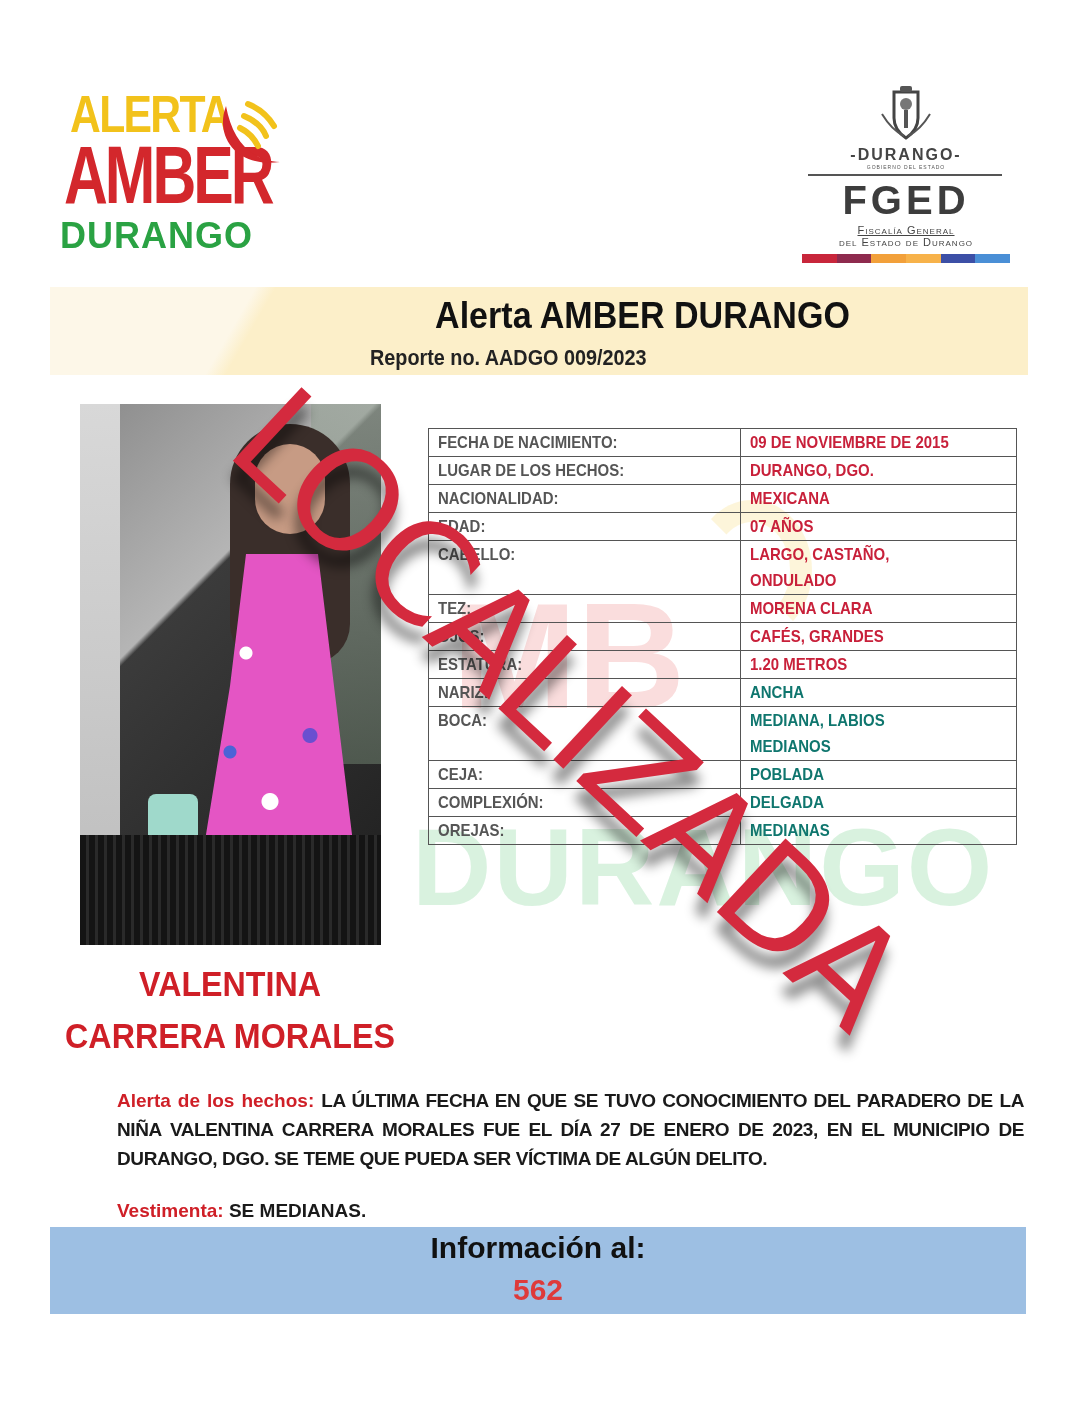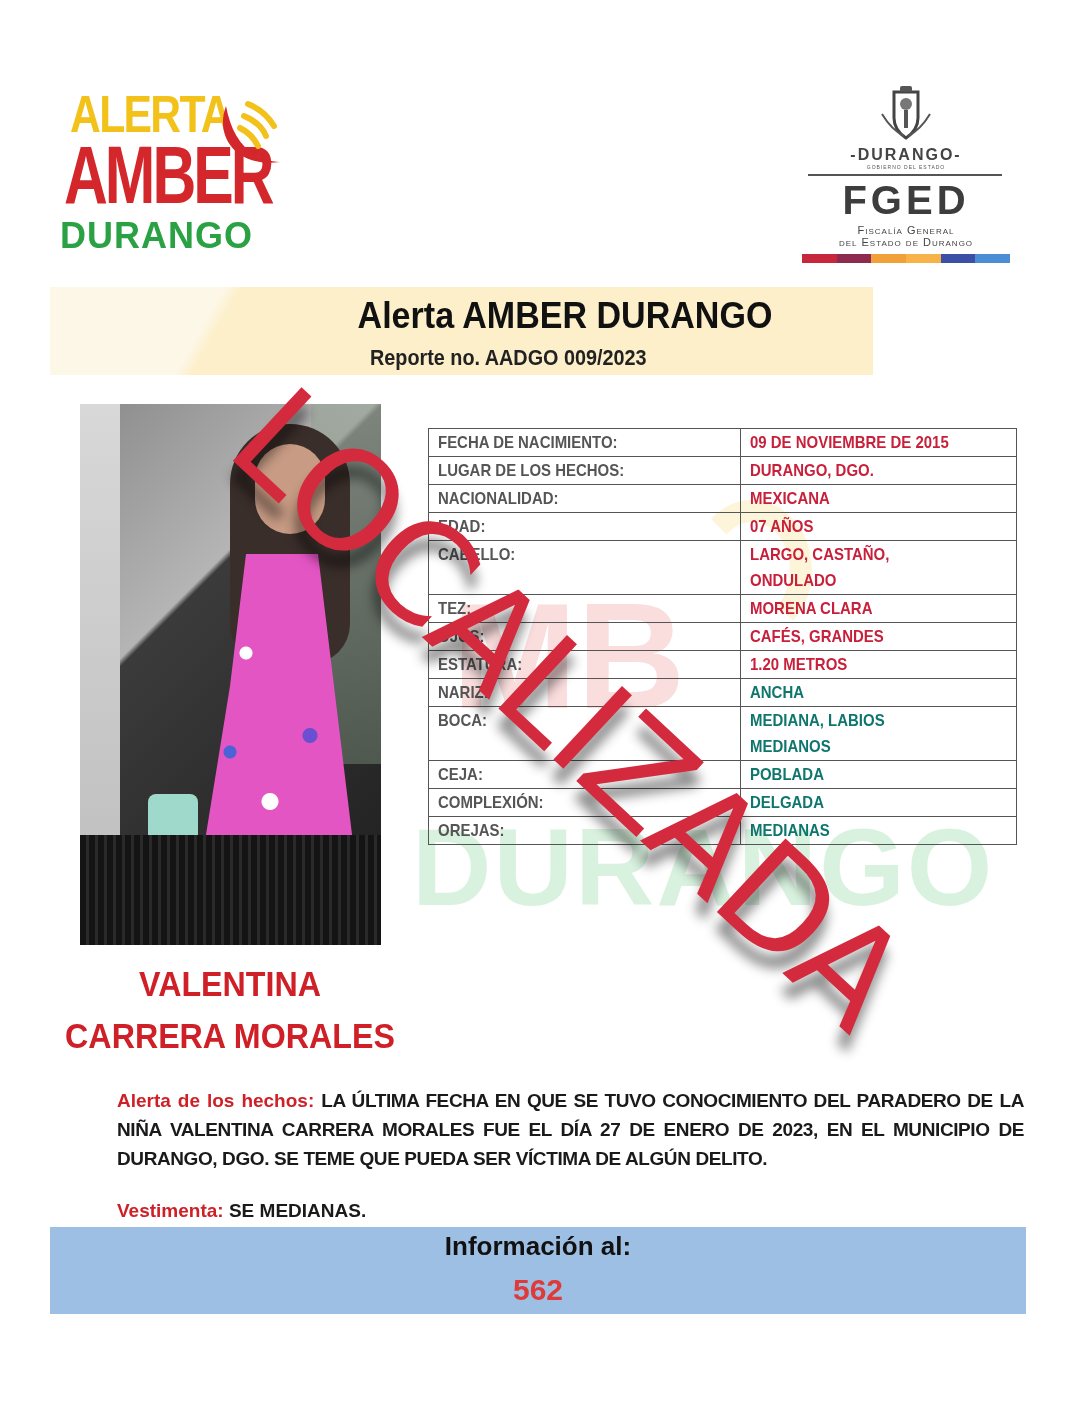--- a/index.html
+++ b/index.html
@@ -12,27 +12,27 @@
   .logo-amber .l-amber { position: absolute; left: 6px; top: 46px; font-size: 82px; font-weight: 900; color: #d3272c; letter-spacing: -4px; transform: scaleX(0.74); transform-origin: left top; line-height: 1; }
   .logo-amber .l-durango { position: absolute; left: 2px; top: 130px; font-size: 36px; font-weight: 900; color: #2aa243; letter-spacing: 1px; line-height: 1; }
   .logo-amber .l-moon { position: absolute; left: 160px; top: 10px; width: 70px; height: 80px; }
 
   .logo-fged { position: absolute; left: 800px; top: 86px; width: 212px; height: 184px; text-align: center; }
   .logo-fged .crest { position: absolute; left: 78px; top: 0; width: 56px; height: 58px; }
   .logo-fged .dgo { position: absolute; left: 0; top: 60px; width: 212px; font-size: 16px; font-weight: 700; color: #444; letter-spacing: 2px; }
   .logo-fged .gob { position: absolute; left: 0; top: 78px; width: 212px; font-size: 5px; color: #555; letter-spacing: 1px; }
   .logo-fged .rule { position: absolute; left: 8px; top: 88px; width: 194px; height: 2px; background: #555; }
   .logo-fged .fged { position: absolute; left: 0; top: 92px; width: 212px; font-size: 40px; font-weight: 900; color: #3d3d3d; letter-spacing: 4px; line-height: 1.1; }
-  .logo-fged .sub1 { position: absolute; left: 0; top: 138px; width: 212px; font-size: 11px; color: #444; letter-spacing: 1px; font-variant: small-caps; }
+  .logo-fged .sub1 { position: absolute; left: 0; top: 138px; width: 212px; font-size: 11px; color: #444; letter-spacing: 1px; font-variant: small-caps; text-decoration: underline; }
   .logo-fged .sub2 { position: absolute; left: 0; top: 150px; width: 212px; font-size: 11px; color: #444; letter-spacing: 1px; font-variant: small-caps; }
   .logo-fged .bar { position: absolute; left: 2px; top: 168px; width: 208px; height: 9px; display: flex; }
   .logo-fged .bar span { flex: 1; }
 
   
-  .header-band { position: absolute; left: 50px; top: 287px; width: 823px; height: 88px;
+  .header-band { position: absolute; left: 50px; top: 287px; width: 978px; height: 88px;
     background: linear-gradient(120deg, #fdf7e8 0%, #fdf7e8 20%, #fcefc9 22%, #fcefc9 100%); }
   .header-title { position: absolute; left: 0; top: 8px; width: 100%; text-align: center; padding-left: 225px; font-size: 37px; font-weight: 700; color: #111; transform: scaleX(0.92); }
   .header-report { position: absolute; left: 320px; top: 58px; font-size: 22px; font-weight: 700; color: #222; transform: scaleX(0.9); transform-origin: left top; }
 
   
   .photo { position: absolute; left: 80px; top: 404px; width: 301px; height: 541px; overflow: hidden;
     background: linear-gradient(135deg, #8a8a8a 0%, #b5b5b5 35%, #3b3b3b 36%, #2b2b2b 70%, #1e1e1e 100%); }
   .photo .wall { position: absolute; left: 0; top: 0; width: 40px; height: 100%; background: linear-gradient(#d8d8d8, #bcbcbc); }
   .photo .plant { position: absolute; right: 0; top: 0; width: 70px; height: 360px; background: linear-gradient(#9aa59a, #5f6d5f); opacity: .7; }
   .photo .floor { position: absolute; left: 0; bottom: 0; width: 100%; height: 110px; background: repeating-linear-gradient(90deg, #141414 0 6px, #2a2a2a 6px 9px); }
@@ -71,21 +71,21 @@
 
   
   .summary { position: absolute; left: 117px; top: 1086px; width: 907px; font-size: 19px; font-weight: 700; line-height: 29px; color: #1a1a1a; text-align: justify; }
   .summary .lbl { color: #cf1f27; }
   .summary .txt { letter-spacing: -0.4px; }
   .clothing { position: absolute; left: 117px; top: 1200px; font-size: 19px; font-weight: 700; color: #1a1a1a; }
   .clothing .lbl { color: #cf1f27; }
 
   
   .info-band { position: absolute; left: 50px; top: 1227px; width: 976px; height: 87px; background: #9dbfe3; text-align: center; }
-  .info-title { position: absolute; left: 0; top: 4px; width: 100%; font-size: 26px; font-weight: 700; color: #111; }
+  .info-title { position: absolute; left: 0; top: 4px; width: 100%; font-size: 30px; font-weight: 700; color: #111; }
   .info-number { position: absolute; left: 0; top: 46px; width: 100%; font-size: 30px; font-weight: 700; color: #de3a3a; }
 
   
   .stamp { position: absolute; left: 58px; top: 640px; width: 1020px; text-align: center;
     font-family: "DejaVu Sans", sans-serif; font-size: 138px; font-weight: 400; letter-spacing: -2px;
     color: #d42a3e; transform: rotate(43deg); transform-origin: center center;
     text-shadow: 10px 14px 12px rgba(0,0,0,0.45); pointer-events: none; line-height: 1; }
 </style>
 </head>
 <body>

